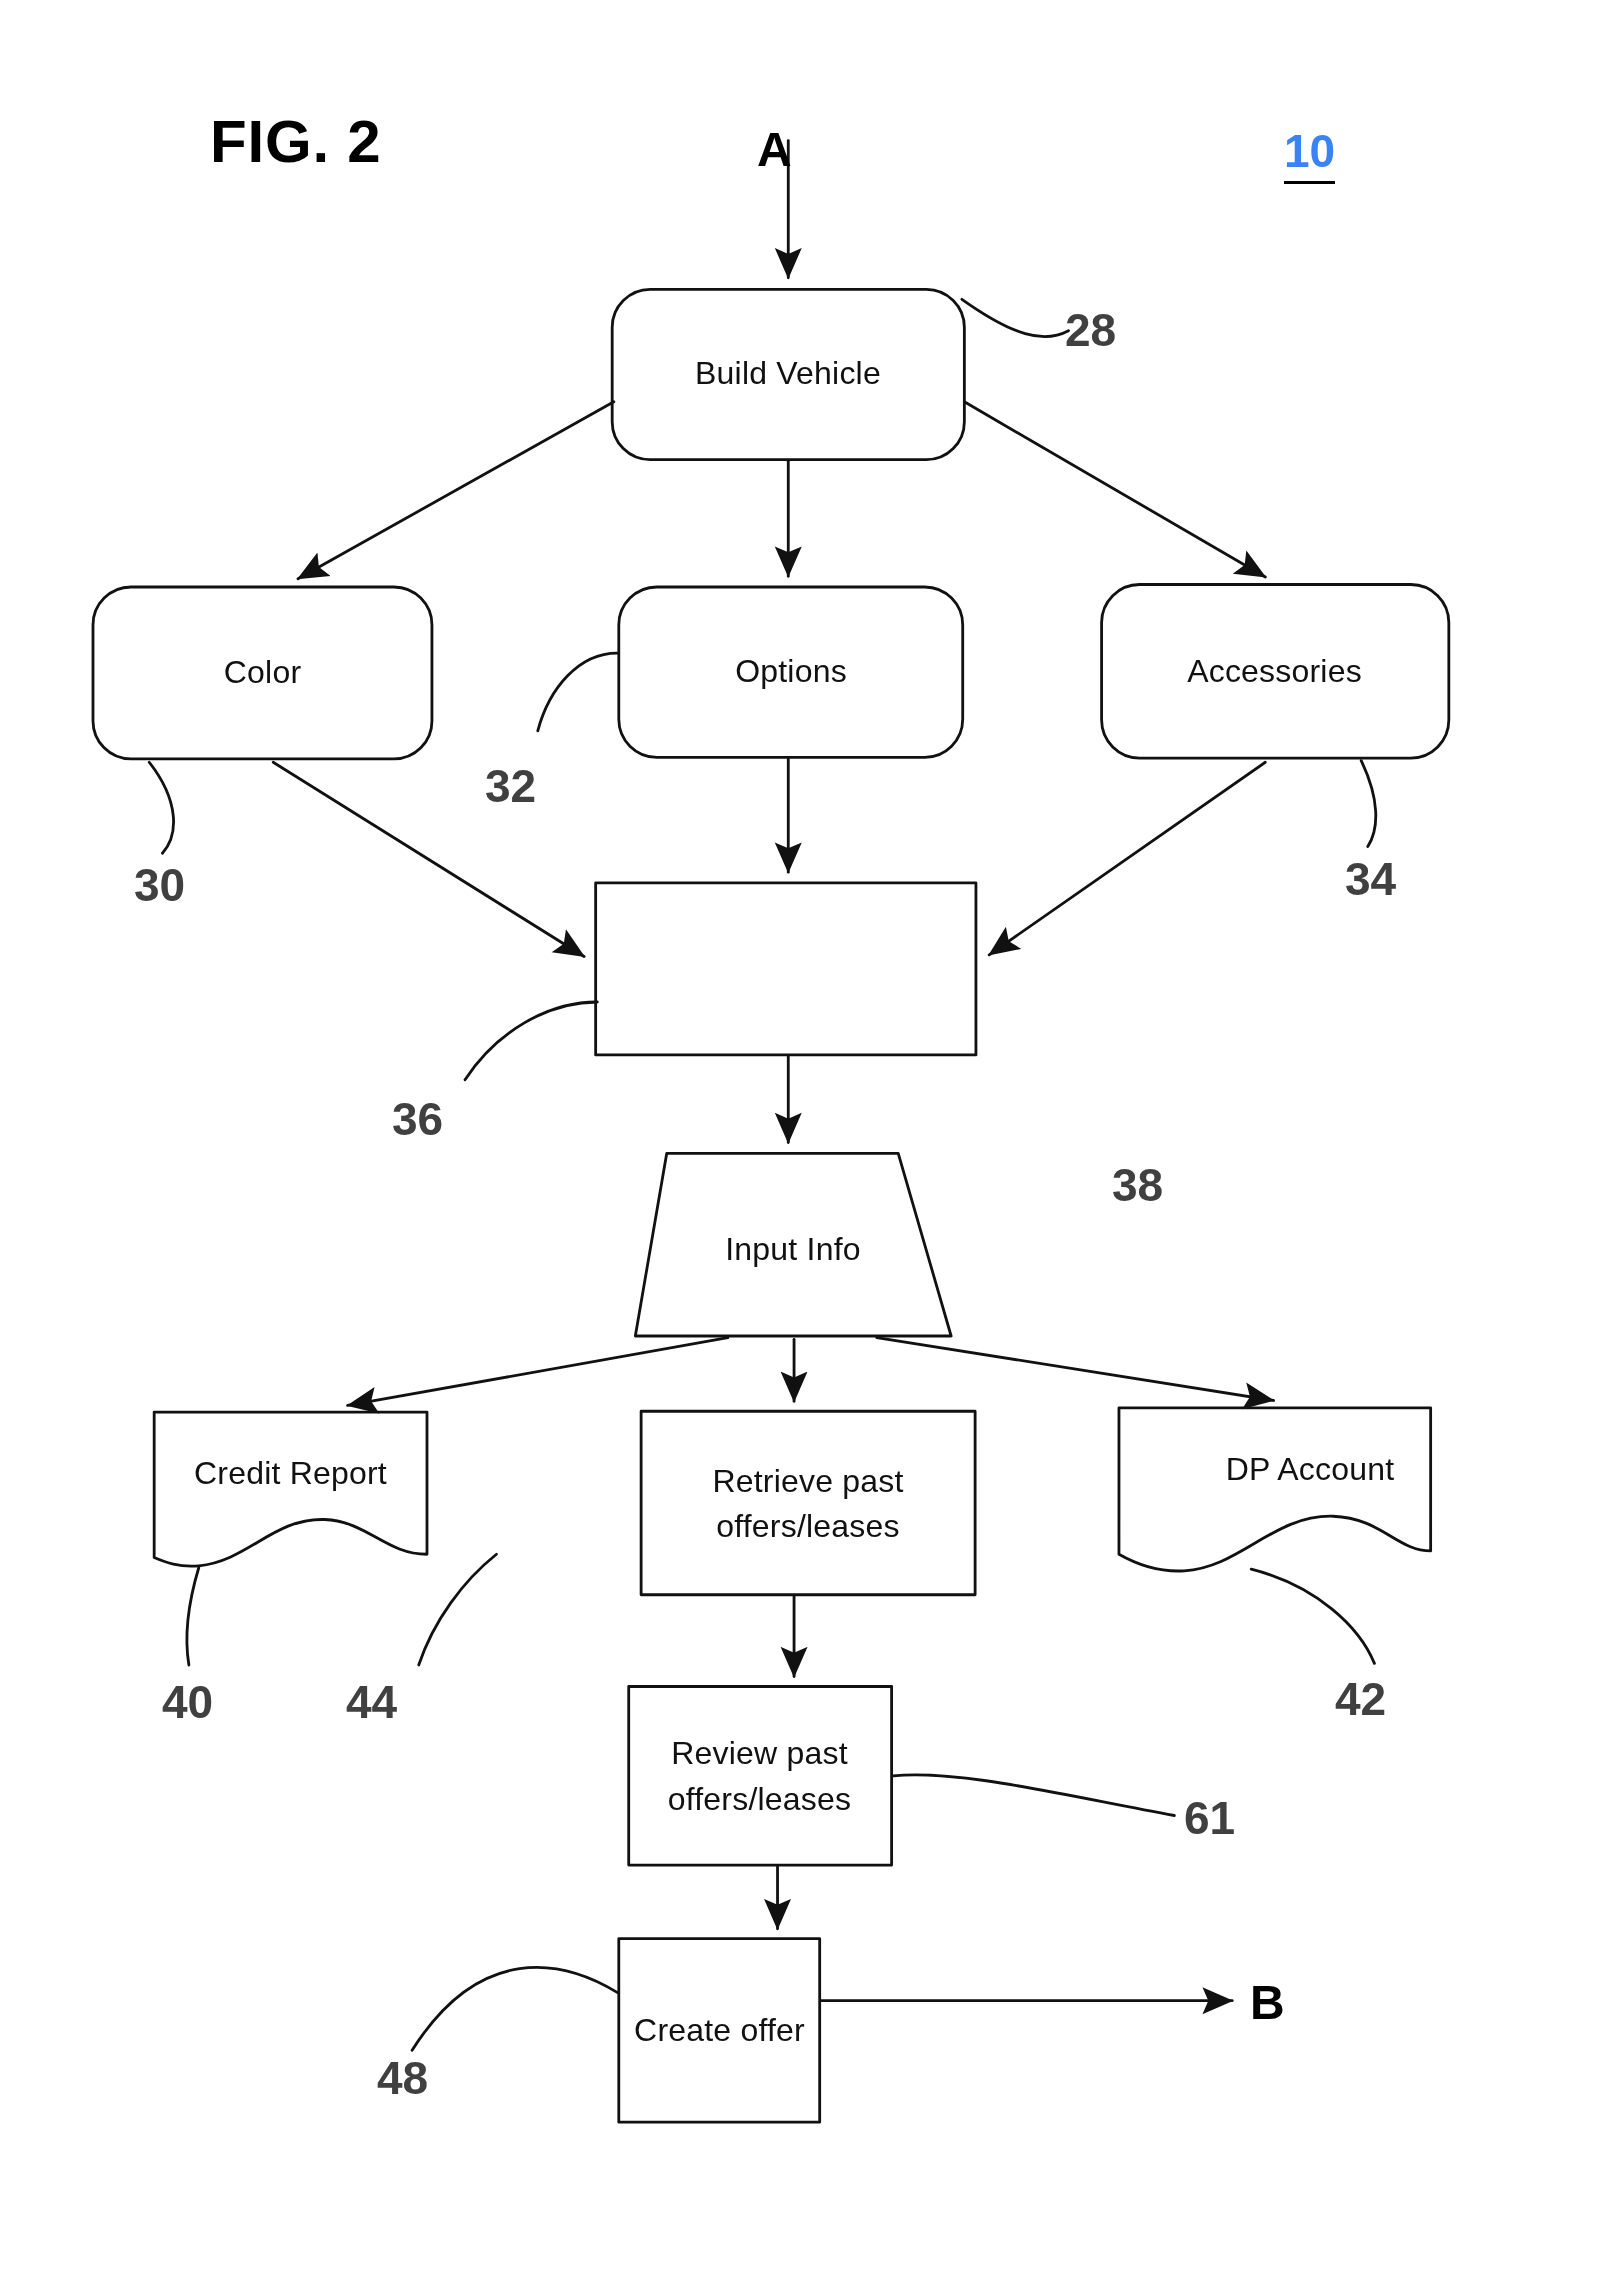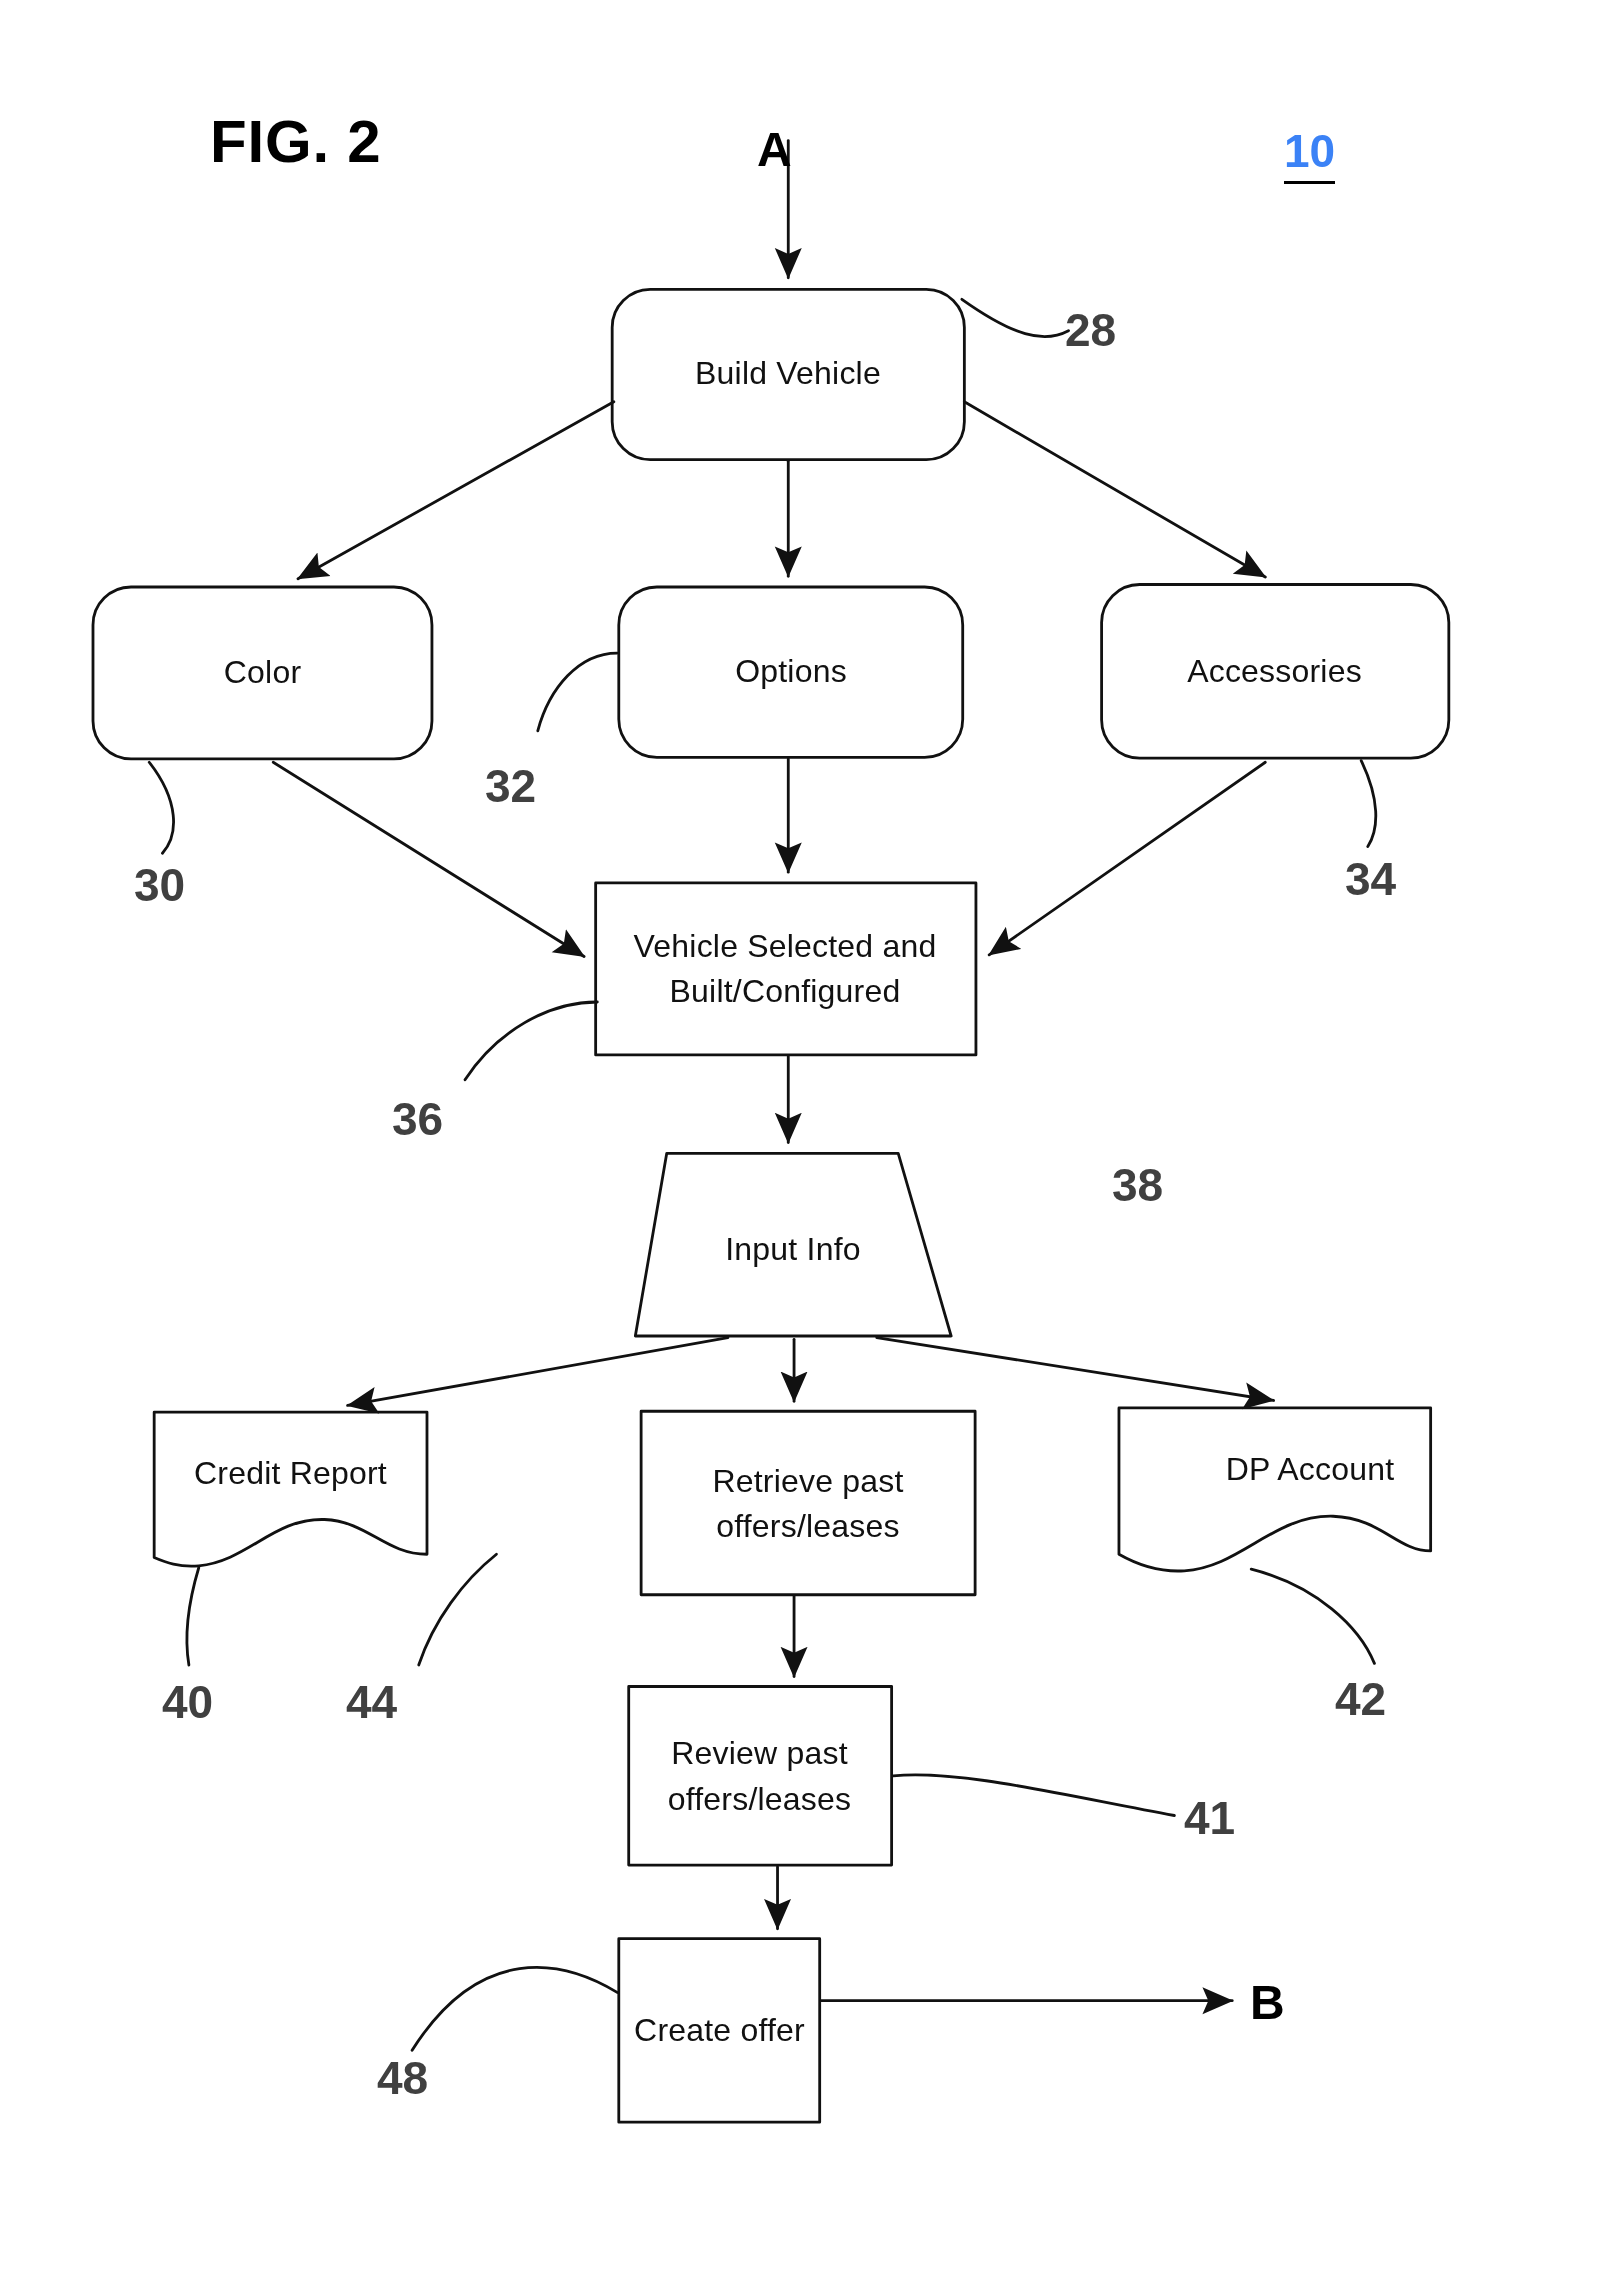--- a/index.html
+++ b/index.html
@@ -172,22 +172,20 @@
   <div class="conn-letter" style="left:1250px; top:1975px;">B</div>
 
   <div class="nodetext" style="left:93px; top:587px; width:339px; height:172px;">Color</div>
 
   <div class="nodetext" style="left:612px; top:289px; width:352px; height:170px;">Build Vehicle</div>
 
   <div class="nodetext" style="left:619px; top:587px; width:344px; height:170px;">Options</div>
 
   <div class="nodetext" style="left:1101px; top:585px; width:347px; height:174px;">Accessories</div>
 
-  <div class="nodetext" style="left:595px; top:883px; width:380px; height:172px;">Vehicle Selected and
-Built/Configured</div>
 
   <div class="nodetext" style="left:635px; top:1164px; width:316px; height:172px;">Input Info</div>
 
   <div class="nodetext" style="left:154px; top:1412px; width:273px; height:124px;">Credit Report</div>
 
   <div class="nodetext" style="left:641px; top:1412px; width:334px; height:184px;">Retrieve past
 offers/leases</div>
 
   <div class="nodetext" style="left:1154px; top:1408px; width:312px; height:124px;">DP Account</div>
 
@@ -207,18 +205,18 @@
   <div class="reflabel" style="left:392px; top:1092px;">36</div>
 
   <div class="reflabel" style="left:1112px; top:1158px;">38</div>
 
   <div class="reflabel" style="left:162px; top:1675px;">40</div>
 
   <div class="reflabel" style="left:346px; top:1675px;">44</div>
 
   <div class="reflabel" style="left:1335px; top:1672px;">42</div>
 
-  <div class="reflabel" style="left:1184px; top:1791px;">41</div>
+  <div class="reflabel" style="left:1184px; top:1791px;">61</div>
 
   <div class="reflabel" style="left:377px; top:2051px;">48</div>
 
 </div>
 
 
 </body></html>

